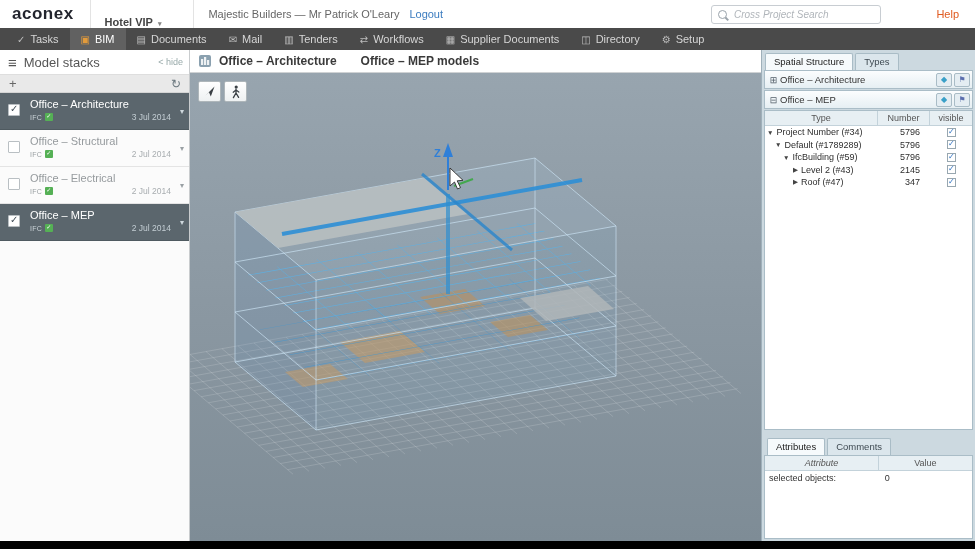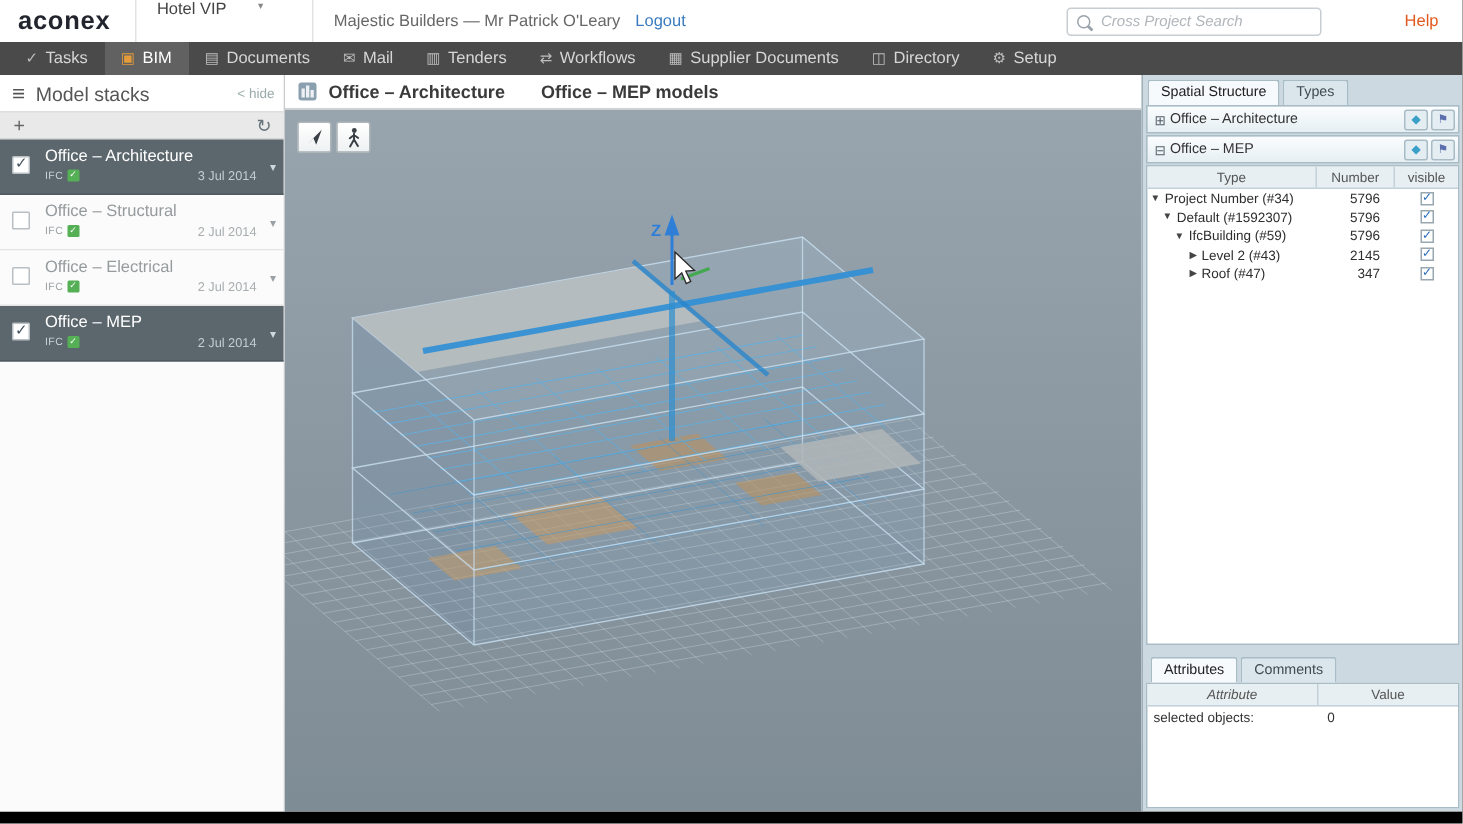--- a/index.html
+++ b/index.html
@@ -6,21 +6,21 @@
   body {
     width:975px; height:549px; position:relative; overflow:hidden;
     background:#000; font-family:"Liberation Sans", sans-serif;
     -webkit-font-smoothing:antialiased;
   }
   .app { position:absolute; top:0; left:0; width:975px; height:541px; background:#fff; overflow:hidden; }
 
   
   .topbar { height:28px; background:#fff; display:flex; align-items:center; position:relative; }
   .logo { font-size:17px; font-weight:bold; color:#23252e; letter-spacing:.5px; padding:0 16px 0 12px; }
-  .proj-sel { display:flex; align-items:flex-start; gap:21px; border-left:1px solid #e3e3e3; padding:0 14px; height:100%; font-size:11px; color:#444; cursor:pointer; }
+  .proj-sel { display:flex; align-items:flex-end; gap:5px; border-left:1px solid #e3e3e3; padding:0 14px; height:100%; font-size:11px; color:#444; cursor:pointer;font-weight:bold; }
   .proj-caret { font-size:7px; color:#888; }
   .org-user { font-size:11px; color:#666; margin-left:18px; border-left:1px solid #e3e3e3; padding-left:14px; height:100%; display:flex; align-items:center; }
   .logout { font-size:11px; color:#3a7bbf; margin-left:10px; cursor:pointer; }
   .search-wrap { position:absolute; right:94px; top:5px; width:158px; height:17px; border:1px solid #c8cdd2; border-radius:3px; display:flex; align-items:center; padding:0 4px 0 6px; background:#fff; }
   .mag { width:7px; height:7px; border:1.5px solid #9aa3ab; border-radius:50%; position:relative; margin-right:5px; flex:none; }
   .mag::after { content:""; position:absolute; width:4px; height:1.5px; background:#9aa3ab; transform:rotate(45deg); left:6px; top:7px; }
   .search-wrap input { border:none; outline:none; flex:1; font-size:10px; color:#555; font-family:"Liberation Sans",sans-serif; min-width:0; background:transparent; }
   .search-wrap input::placeholder { color:#b0b5ba; font-style:italic; }
   .help { position:absolute; right:16px; top:8px; font-size:11px; color:#e0591e; cursor:pointer; }
 
@@ -419,21 +419,21 @@
             </div>
           <div class="c-num">5796</div>
           <div class="c-vis">
               <span class="vcb checked"></span>
             </div>
         </div>
         <div class="tree-row i1">
           <div class="c-type">
               <span class="indent"></span>
               <span class="twisty open"></span>
-              <span>Default (#1592307)</span>
+              <span>Default (#1789289)</span>
             </div>
           <div class="c-num">5796</div>
           <div class="c-vis">
               <span class="vcb checked"></span>
             </div>
         </div>
         <div class="tree-row i2">
           <div class="c-type">
               <span class="indent"></span>
               <span class="twisty open"></span>

